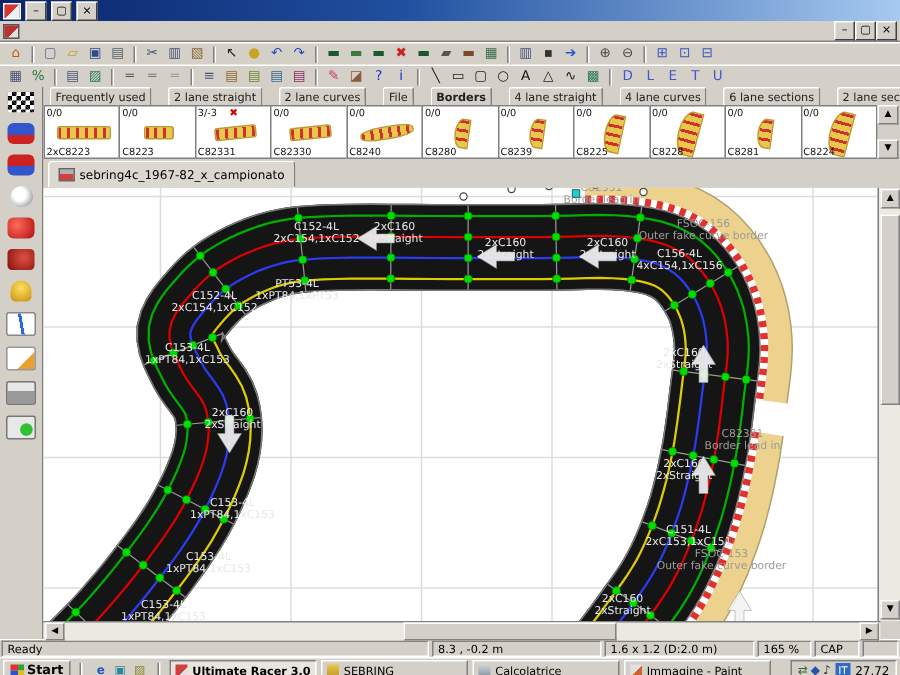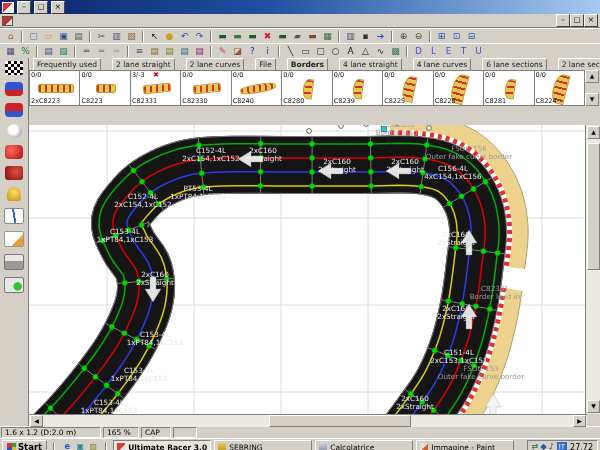--- a/index.html
+++ b/index.html
@@ -273,20 +273,24 @@
           <span class="pcount">0/0</span>
           <div class="pic curve-large"></div>
           <div class="plabel">C8224</div>
         </div>
       </div>
     <div id="palette-scroll">
       <div class="pscb raised">▲</div>
       <div class="pscb raised">▼</div>
     </div>
     <div id="doc-tabs">
+        <div class="dtab active">
+          <span class="dtab-icon"></span>
+          <span>sebring4c_1967-82_x_campionato</span>
+        </div>
       </div>
     <div id="canvas-wrap">
       <svg id="track-svg" width="558" height="289" viewBox="28 122 558 289" xmlns="http://www.w3.org/2000/svg">
           <line x1="106" y1="122" x2="106" y2="411" stroke="#dcdcdc" stroke-width="1"></line>
           <line x1="193" y1="122" x2="193" y2="411" stroke="#dcdcdc" stroke-width="1"></line>
           <line x1="280" y1="122" x2="280" y2="411" stroke="#dcdcdc" stroke-width="1"></line>
           <line x1="367" y1="122" x2="367" y2="411" stroke="#dcdcdc" stroke-width="1"></line>
           <line x1="454" y1="122" x2="454" y2="411" stroke="#dcdcdc" stroke-width="1"></line>
           <line x1="541" y1="122" x2="541" y2="411" stroke="#dcdcdc" stroke-width="1"></line>
           <line x1="28" y1="128" x2="586" y2="128" stroke="#dcdcdc" stroke-width="1"></line>
@@ -430,20 +434,22 @@
     </div>
     <div id="hscroll">
       <div class="harrow raised" style="left:1px;">◀</div>
       <div id="hthumb" class="raised"></div>
       <div class="harrow raised" style="right:1px;">▶</div>
     </div>
   </div>
 </div>
 
 <div id="statusbar">
+  <span class="spanel sunken" style="flex:1;">Ready</span>
+  <span class="spanel sunken" style="width:105px;">8.3 , -0.2 m</span>
   <span class="spanel sunken" style="width:92px;">1.6 x 1.2 (D:2.0 m)</span>
   <span class="spanel sunken" style="width:28px;">165 %</span>
   <span class="spanel sunken" style="width:22px;">CAP</span>
   <span class="spanel sunken" style="width:16px;"></span>
 </div>
 
 <div id="taskbar">
   <div id="start-button" class="raised">
     <span id="start-flag">
         <span style="background: rgb(224, 48, 48);"></span>

